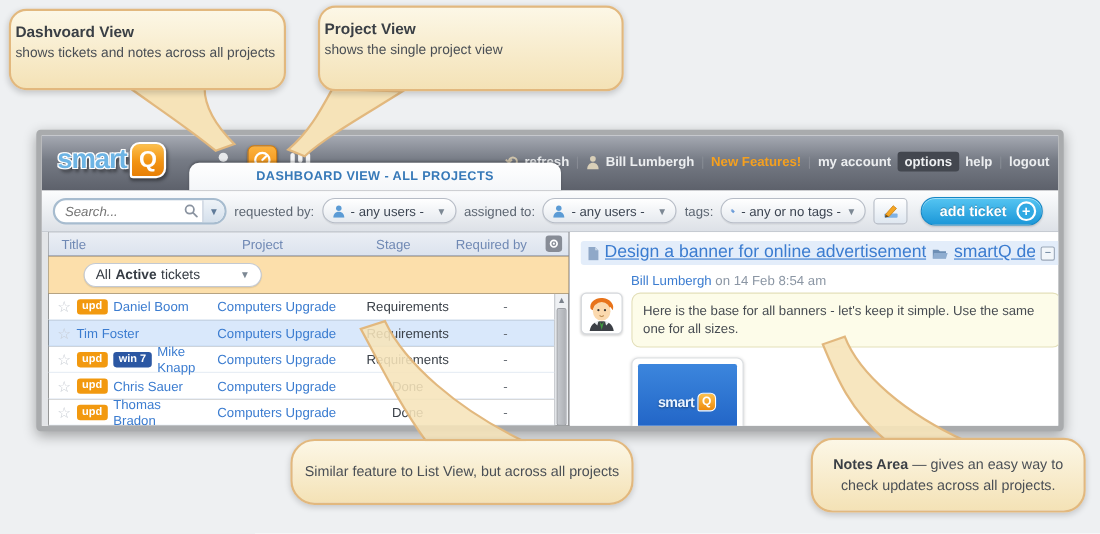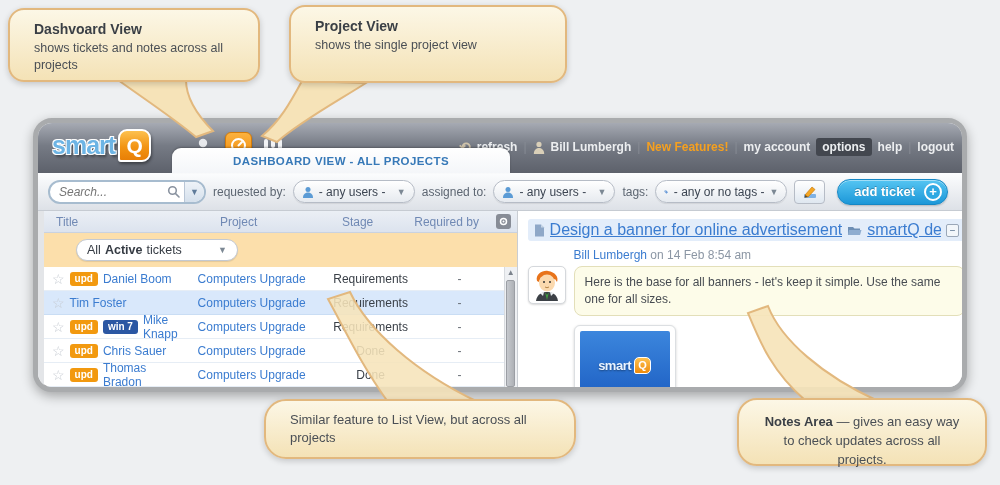--- a/index.html
+++ b/index.html
@@ -2,35 +2,35 @@
 <html><head>
 <meta charset="utf-8">
 <style>
   * { margin:0; padding:0; box-sizing:border-box; }
   html,body { width:1000px; height:485px; }
   body { font-family:"Liberation Sans", sans-serif; background:#eef0f2; position:relative; overflow:hidden; }
   .stage { position:absolute; inset:0; }
 
   
   .callout { position:absolute; z-index:40; background:linear-gradient(180deg,#fcf7e6 0%,#f4e2b6 100%);
-             border:2px solid #e2b87e; border-radius:16px; box-shadow:0 2px 6px rgba(0,0,0,.18); padding:11px 24px; }
+             border:2px solid #e2b87e; border-radius:16px; box-shadow:0 2px 6px rgba(0,0,0,.18); padding:11px 4px; }
   .callout .t { font-size:14px; font-weight:bold; color:#3a3f45; margin-bottom:3px; }
   .callout .b { font-size:12.5px; color:#4a4f55; line-height:1.35; }
   #c-dash { left:8px; top:8px; width:252px; height:74px; }
   #c-proj { left:289px; top:5px; width:278px; height:78px; }
   #c-sim  { left:264px; top:399px; width:312px; height:60px; border-radius:22px; display:flex; align-items:center; justify-content:center; }
   #c-sim .b { font-size:13px; }
   #c-notes{ left:737px; top:398px; width:250px; height:68px; border-radius:20px; text-align:center; padding-top:13px; }
   #c-notes .b { font-size:13px; line-height:1.45; }
   #c-notes .t2 { font-weight:bold; color:#3a3f45; }
   .tails { position:absolute; inset:0; z-index:35; pointer-events:none; }
 
   
   .app-window { position:absolute; left:33px; top:118px; width:934px; height:274px; z-index:10;
-                border:5px solid #a9abad; border-radius:19px; background:#fff; overflow:hidden;
+                border:5px solid #a9abad; border-radius:4px; background:#fff; overflow:hidden;
                 box-shadow:0 4px 12px rgba(0,0,0,.32); }
 
   
   .titlebar { position:relative; height:50px; background:linear-gradient(180deg,#a6aab3 0%,#767b85 45%,#5d616b 100%); }
   .logo { position:absolute; left:14px; top:6px; display:flex; align-items:center; gap:3px; }
   .logo .word { font-size:25px; font-weight:bold; letter-spacing:-1px; color:#6db4e4;
                 text-shadow:-1px -1px 0 #fff, 1px -1px 0 #fff, -1px 1px 0 #fff, 1px 1px 0 #fff, 2px 3px 3px rgba(0,0,0,.45); }
   .logo .qbub { width:33px; height:33px; border-radius:9px 9px 9px 3px; border:2px solid #fff;
                 background:linear-gradient(180deg,#fdc14f 0%,#f29413 55%,#e87f06 100%);
                 color:#fff; font-size:21px; font-weight:bold; text-align:center; line-height:29px;

